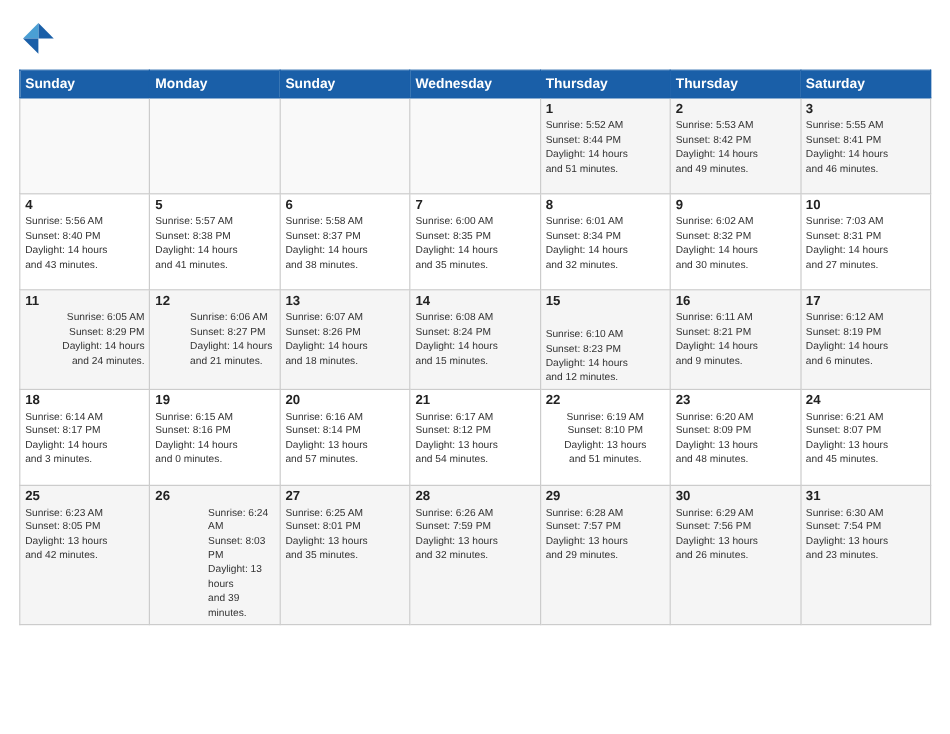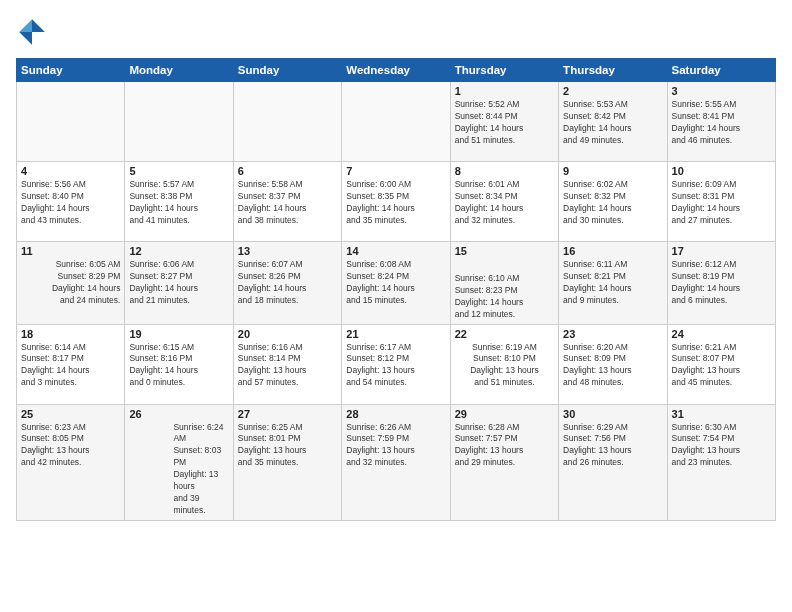--- a/index.html
+++ b/index.html
@@ -204,37 +204,37 @@
           </td>
           <td>
             <span class="day-num">9</span>
             <div class="day-info" style="white-space: pre-line;">Sunrise: 6:02 AM
 Sunset: 8:32 PM
 Daylight: 14 hours
 and 30 minutes.</div>
           </td>
           <td>
             <span class="day-num">10</span>
-            <div class="day-info" style="white-space: pre-line;">Sunrise: 6:09 AM
+            <div class="day-info" style="white-space: pre-line;">Sunrise: 7:03 AM
 Sunset: 8:31 PM
 Daylight: 14 hours
 and 27 minutes.</div>
           </td>
         </tr>
         <tr>
           <td>
             <span class="day-num">11</span>
             <div class="day-info" style="white-space: pre-line; text-align: right;">Sunrise: 6:05 AM
 Sunset: 8:29 PM
 Daylight: 14 hours
 and 24 minutes.</div>
           </td>
           <td>
             <span class="day-num">12</span>
-            <div class="day-info" style="white-space: pre-line;">Sunrise: 6:06 AM
+            <div class="day-info" style="white-space: pre-line; margin-left: 29px;">Sunrise: 6:06 AM
 Sunset: 8:27 PM
 Daylight: 14 hours
 and 21 minutes.</div>
           </td>
           <td>
             <span class="day-num">13</span>
             <div class="day-info" style="white-space: pre-line;">Sunrise: 6:07 AM
 Sunset: 8:26 PM
 Daylight: 14 hours
 and 18 minutes.</div>

